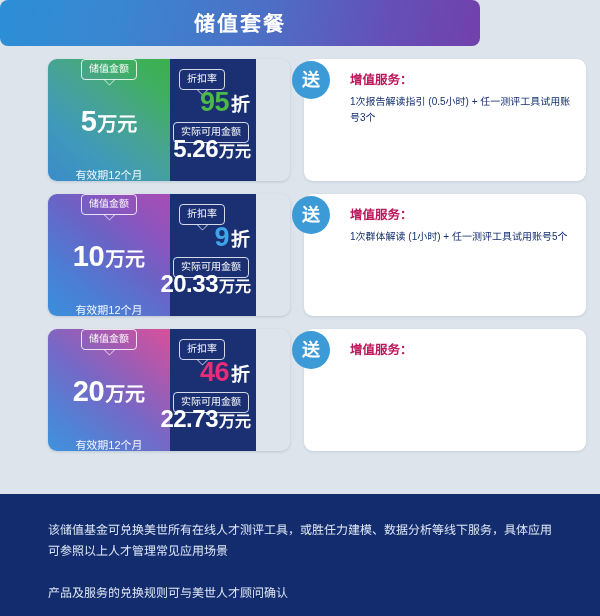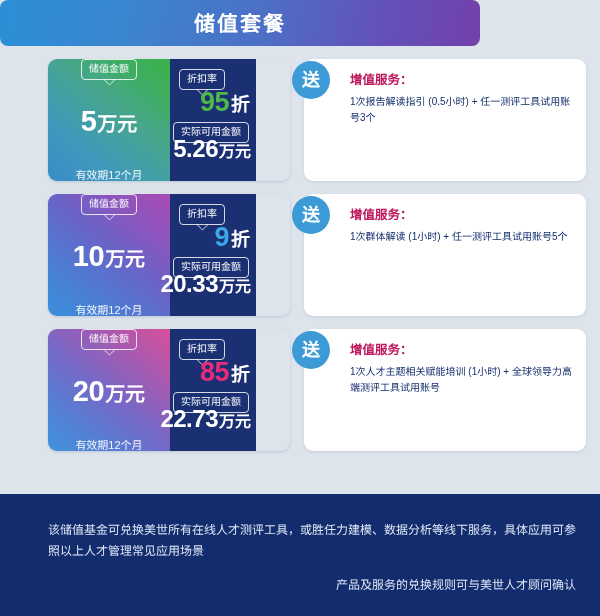--- a/index.html
+++ b/index.html
@@ -217,29 +217,29 @@
 
   
   .footer {
     position: absolute;
     left: 0;
     top: 494px;
     width: 600px;
     height: 122px;
     background: #122c6e;
     box-sizing: border-box;
-    padding: 26px 24px 0 48px;
+    padding: 26px 48px 0 48px;
   }
   .footer-p {
     color: #dfe6f4;
     font-size: 12px;
     line-height: 1.72;
     margin: 0;
   }
-  .footer-p.second { margin-top: 14px; text-align: right; }
+  .footer-p.second { margin-top: 22px; }
 </style>
 </head>
 <body>
 
 <div class="page">
 
   <div class="header">
     <div class="header-title">储值套餐</div>
   </div>
 
@@ -314,34 +314,33 @@
           <div class="amount">
             <span class="num">20</span><span class="unit">万元</span>
           </div>
           <div class="validity">有效期12个月</div>
         </div>
         <div class="plan-right">
           <div class="discount-tag-wrap">
             <span class="tag">折扣率</span>
           </div>
           <div class="discount-val">
-            <span class="num g-pink">85</span><span class="zhe">折</span>
+            <span class="num g-pink">46</span><span class="zhe">折</span>
           </div>
           <div class="avail-tag-wrap">
             <span class="tag">实际可用金额</span>
           </div>
           <div class="avail-val">
             <span class="num">22.73</span><span class="unit">万元</span>
           </div>
         </div>
       </div>
       <div class="gift">
         <div class="gift-badge">送</div>
         <div class="gift-title">增值服务：</div>
-        <div class="gift-text">1次人才主题相关赋能培训 (1小时) + 全球领导力高端测评工具试用账号</div>
       </div>
     </div>
 
   </div>
 
   <div class="footer">
     <p class="footer-p">该储值基金可兑换美世所有在线人才测评工具，或胜任力建模、数据分析等线下服务，具体应用可参照以上人才管理常见应用场景</p>
     <p class="footer-p second">产品及服务的兑换规则可与美世人才顾问确认</p>
   </div>
 

